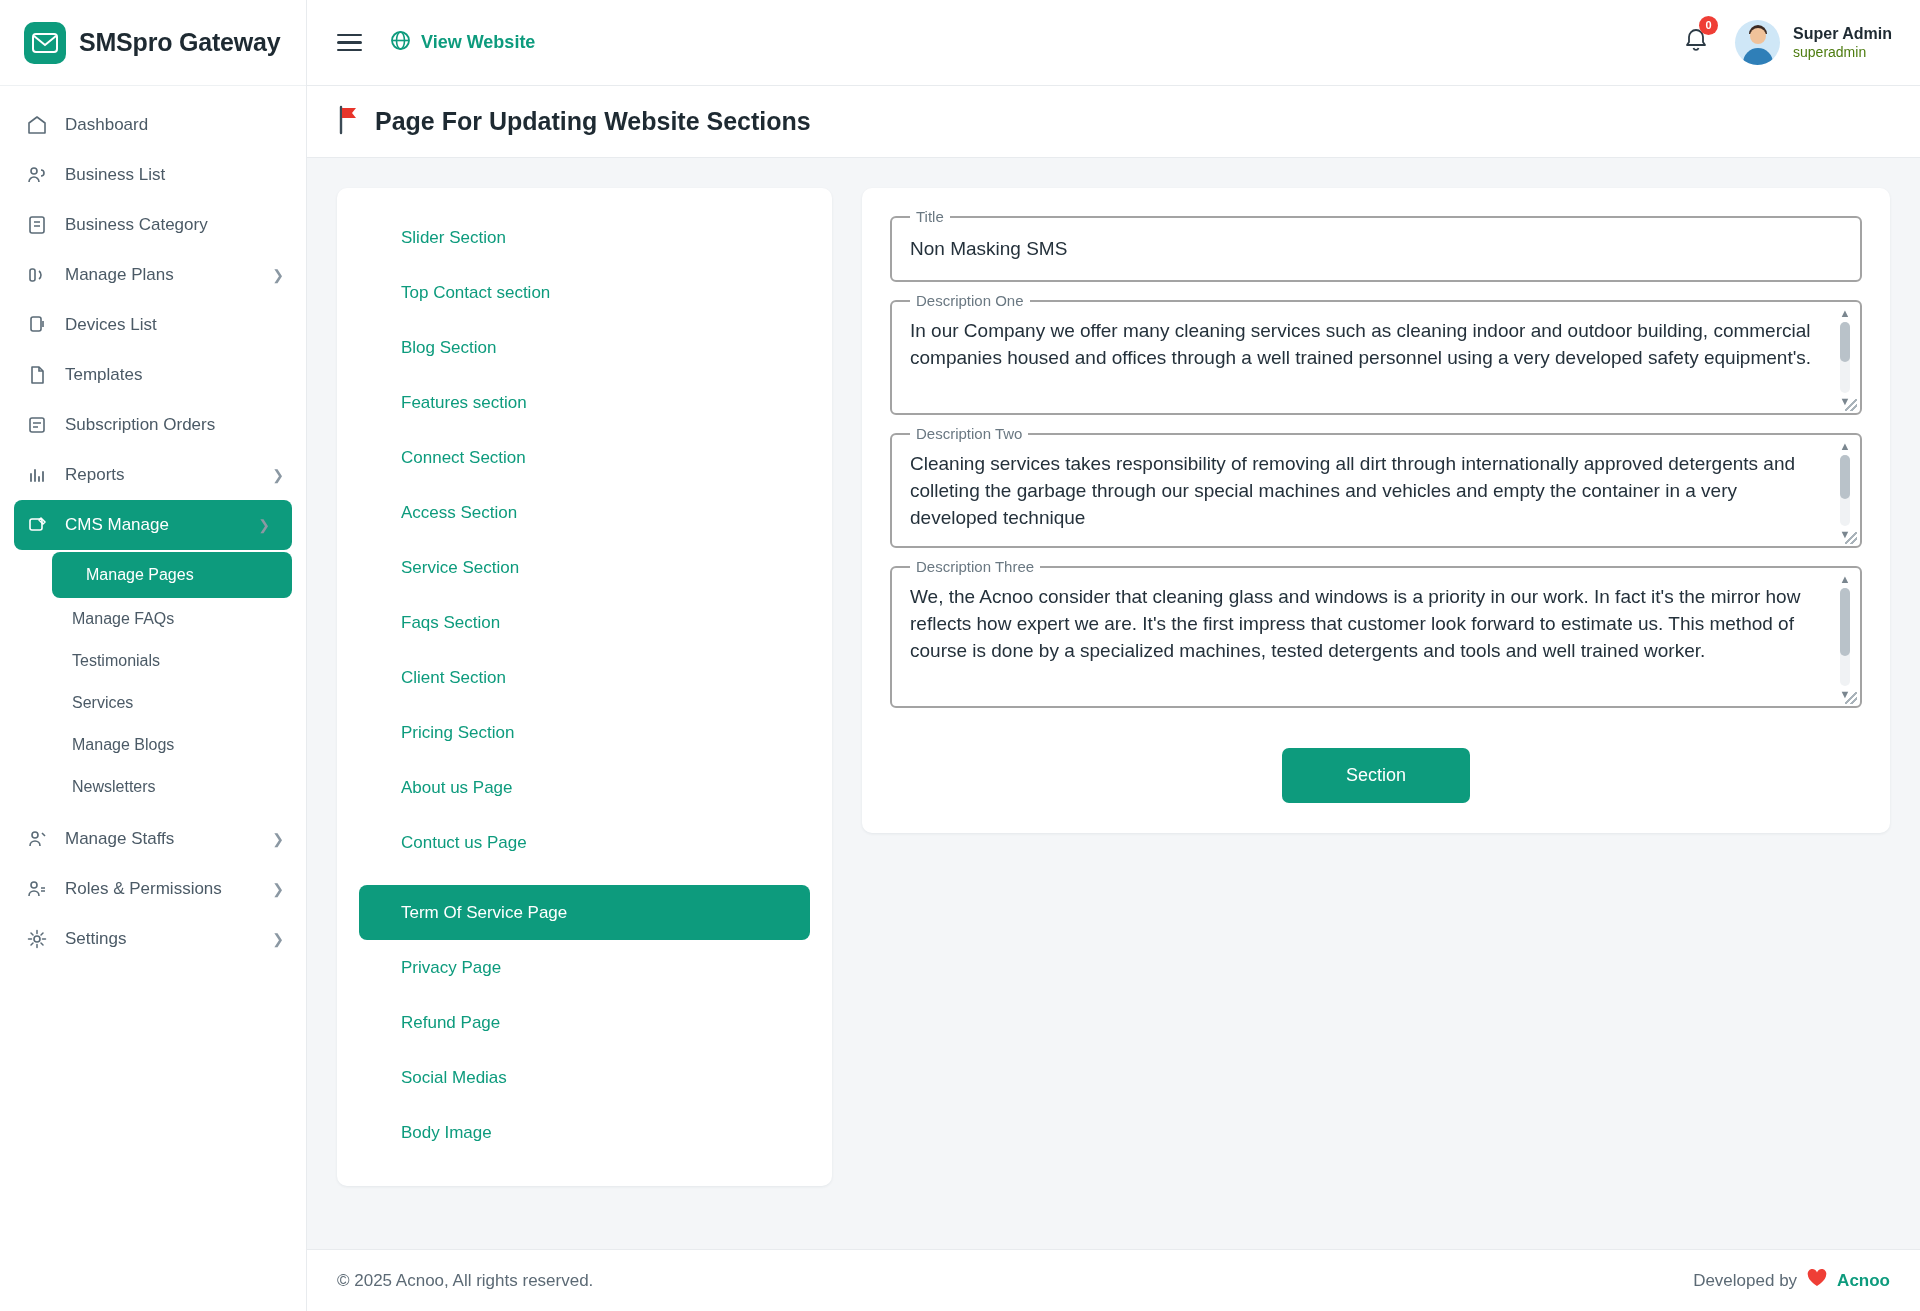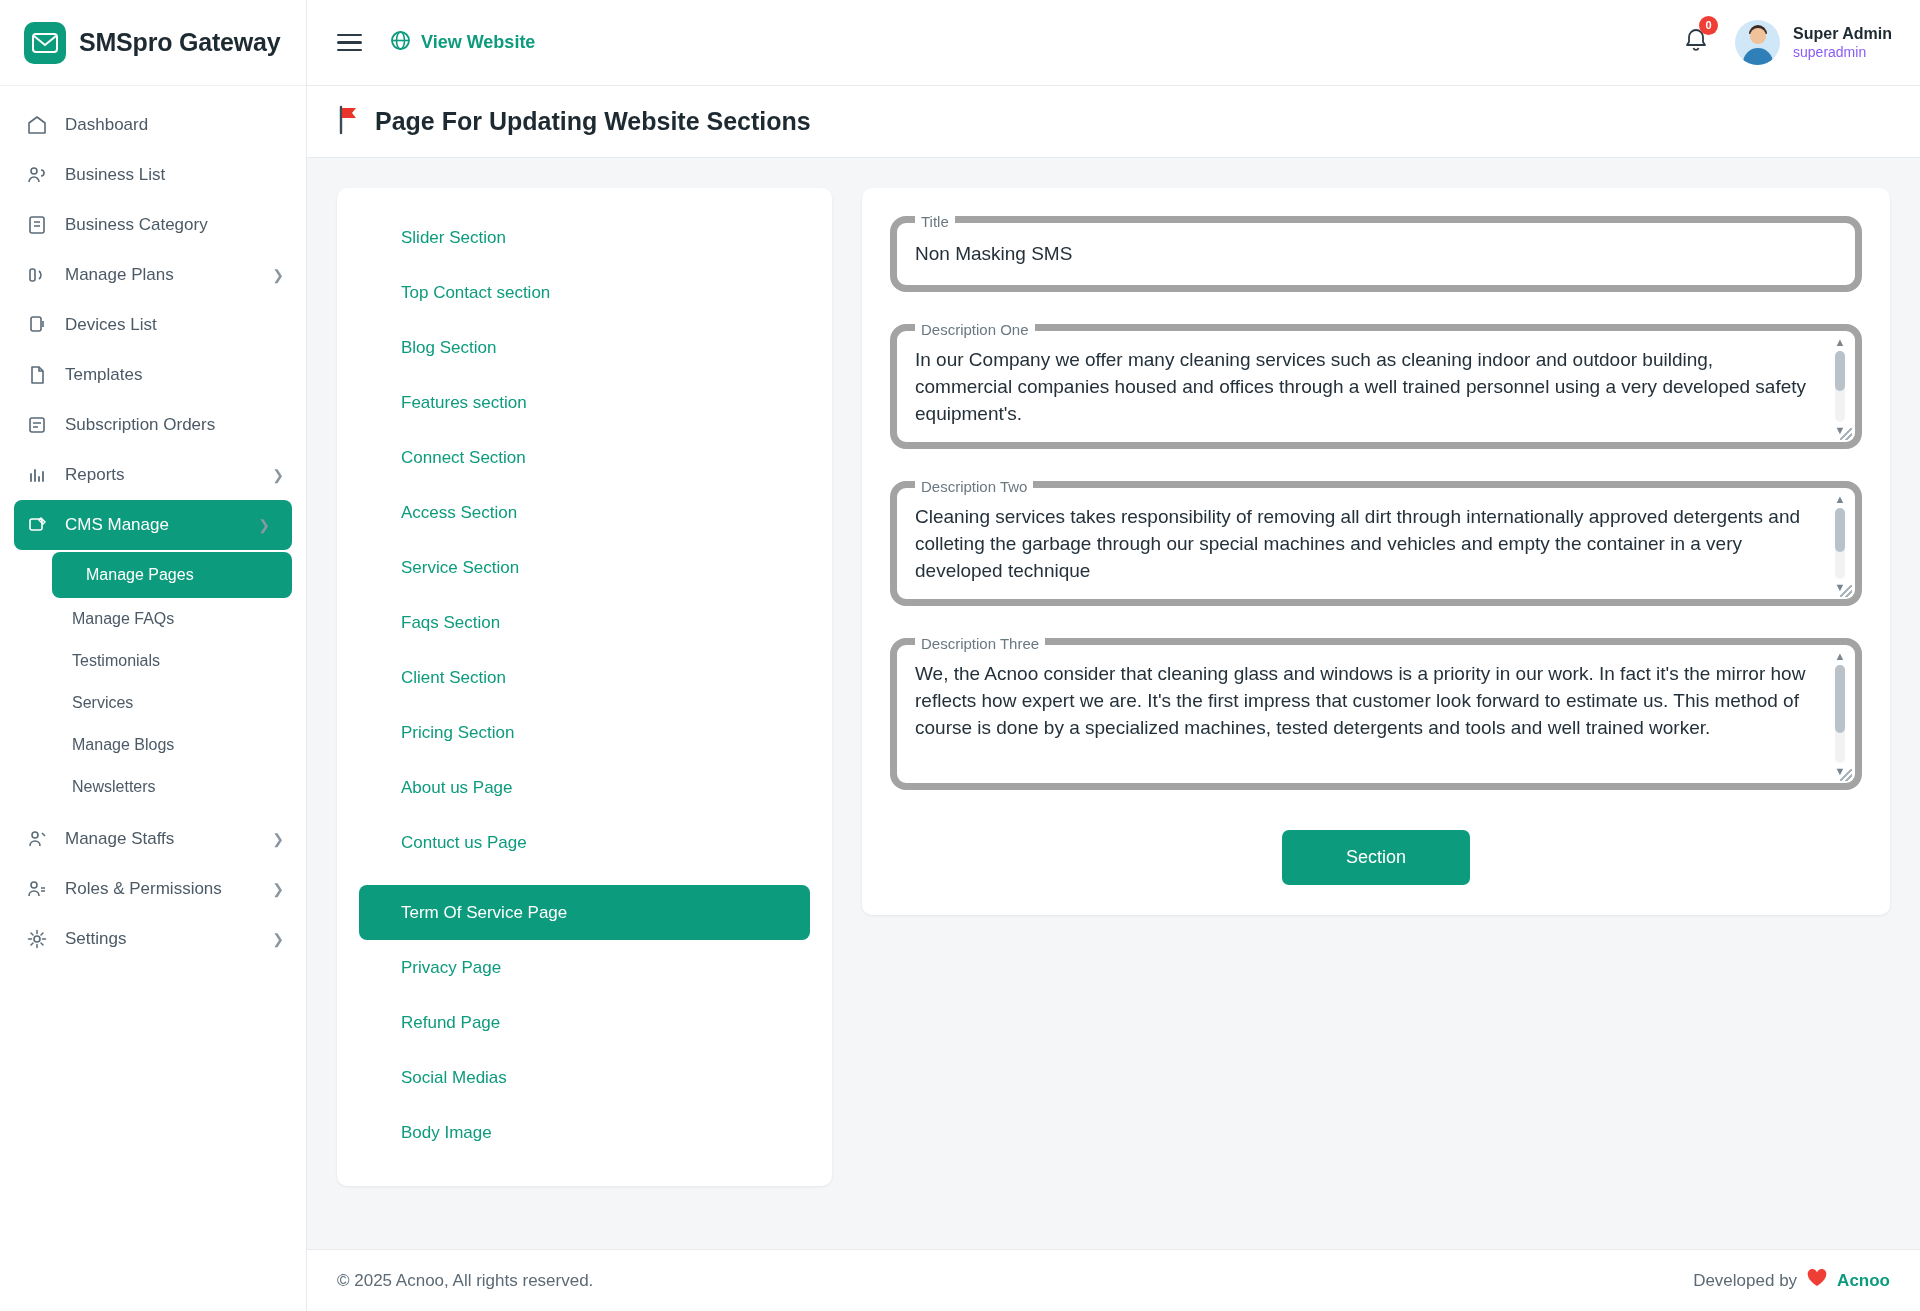--- a/index.html
+++ b/index.html
@@ -126,21 +126,21 @@
   .user-box { display: flex; align-items: center; gap: 13px; cursor: pointer;}
   .avatar {
     width: 45px; height: 45px; border-radius: 50%;
     background: #cfe7f7; overflow: hidden; position: relative;
     display:flex; align-items:flex-end; justify-content:center;
   }
   .avatar .head { position:absolute; top:8px; left:50%; transform:translateX(-50%); width:16px; height:16px; border-radius:50%; background:#f0c29a;}
   .avatar .hair { position:absolute; top:5px; left:50%; transform:translateX(-50%); width:18px; height:9px; border-radius:9px 9px 0 0; background:#3b2a22;}
   .avatar .body { position:absolute; bottom:0; left:50%; transform:translateX(-50%); width:30px; height:17px; border-radius:15px 15px 0 0; background:#2f7fb8;}
   .user-name { font-size: 16px; font-weight: bold; color: #1e2a32; line-height: 1.25;}
-  .user-role { font-size: 14px; color: #8b5cf6; line-height: 1.25;}
+  .user-role { font-size: 14px; color: #4d7c0f; line-height: 1.25;}
 
   .page-head {
     background: #ffffff;
     height: 72px;
     display: flex;
     align-items: center;
     gap: 14px;
     padding-left: 30px;
     border-bottom: 1px solid #e8ebee;
   }
@@ -180,23 +180,23 @@
     color: #ffffff;
     margin-top: 15px;
   }
 
   .form-card {
     flex: 1;
     padding: 28px 28px 30px 28px;
   }
   .field {
     position: relative;
-    border: 7px solid #a3a3a3;
-    border-radius: 16px;
-    margin-bottom: 32px;
+    border: 2px solid #a3a3a3;
+    border-radius: 6px;
+    margin-bottom: 18px;
     background: #fff;
   }
   .field > .legend {
     position: absolute;
     top: -10px;
     left: 18px;
     background: #ffffff;
     padding: 0 6px;
     font-size: 15px;
     color: #6a7882;

